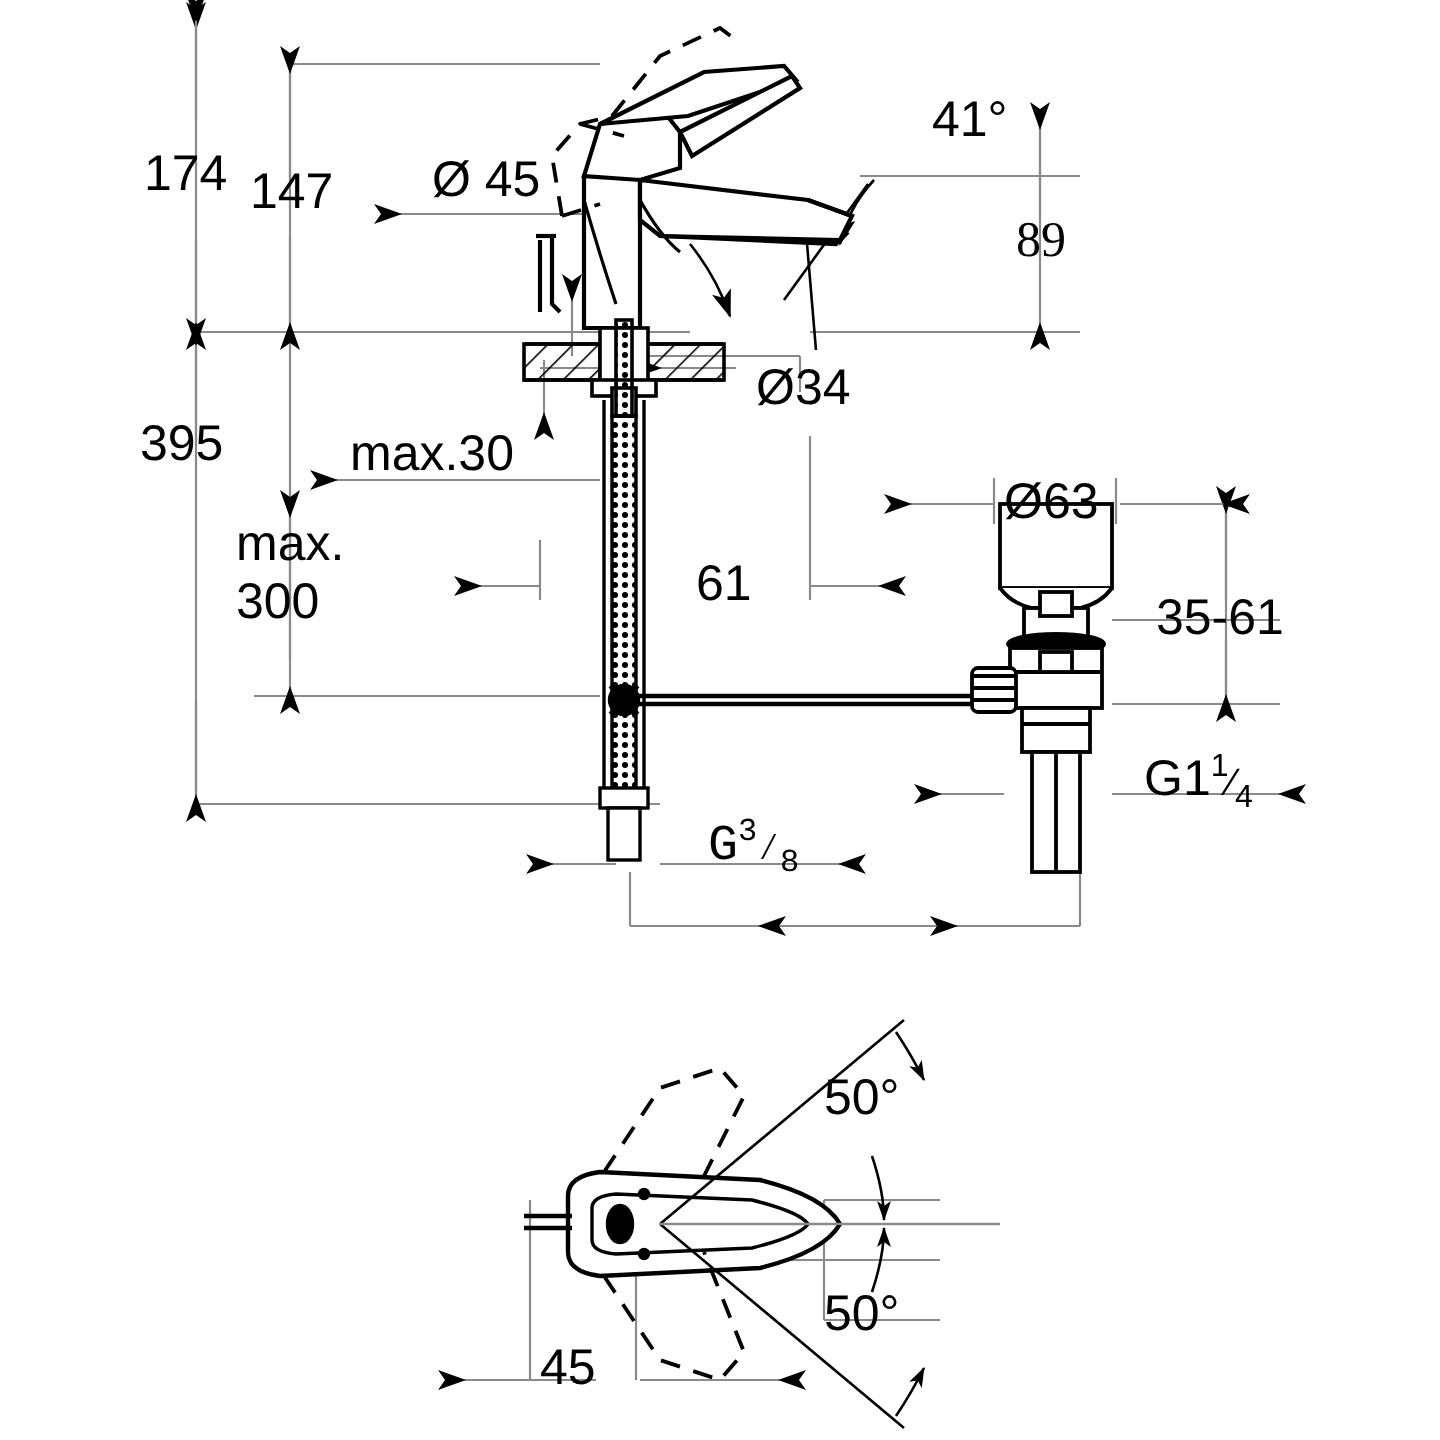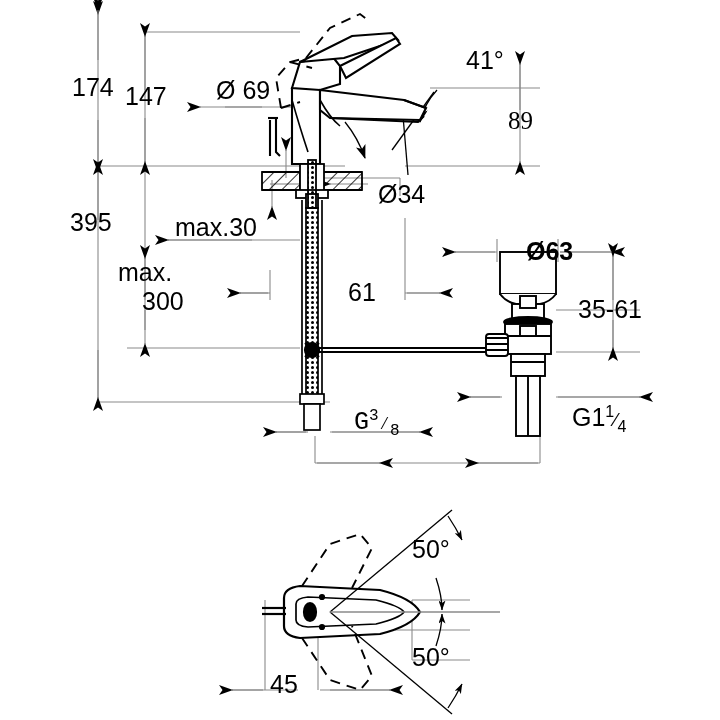--- a/index.html
+++ b/index.html
@@ -217,35 +217,35 @@
       <path d="M448,708 Q456,696 462,684" marker-end="url(#arS)"></path>
       <path d="M436,578 Q442,596 442,610" marker-end="url(#arS)"></path>
       <path d="M436,646 Q442,628 442,614" marker-end="url(#arS)"></path>
     </g>
   </svg>
 
   <div class="lbl dim" style="left:72px;top:75px;">174</div>
   <div class="lbl dim" style="left:125px;top:84px;">147</div>
   <div class="lbl dim" style="left:70px;top:210px;text-align:center;">395</div>
   <div class="lbl dim two-line" style="left:118px;top:258px;">max.</div>
-  <div class="lbl dim two-line" style="left:118px;top:287px;margin-left:24px;">300</div>
+  <div class="lbl dim two-line" style="left:118px;top:287px;">300</div>
   <div class="lbl dim" style="left:175px;top:215px;">max.30</div>
-  <div class="lbl dim" style="left:216px;top:78px;">Ø 69</div>
+  <div class="lbl dim" style="left:216px;top:78px;">Ø 45</div>
   <div class="lbl dim" style="left:378px;top:182px;">Ø34</div>
   <div class="lbl dim" style="left:348px;top:280px;">61</div>
   <div class="lbl dim" style="left:508px;top:108px;font-family:Liberation Serif, serif;">89</div>
   <div class="lbl dim" style="left:466px;top:48px;">41°</div>
-  <div class="lbl dim" style="left:526px;top:239px;font-weight:bold;">Ø63</div>
+  <div class="lbl dim" style="left:502px;top:239px;">Ø63</div>
   <div class="lbl dim" style="left:578px;top:297px;">35-61</div>
 
   <div class="lbl frac" style="left:354px;top:408px;font-family:Liberation Mono, monospace;">
     <span>G</span><span style="font-size:16px;vertical-align:super;">3</span><span style="font-size:19px;">⁄</span><span style="font-size:16px;vertical-align:sub;">8</span>
   </div>
 
-  <div class="lbl frac" style="left:572px;top:376px;margin-top:28px;">
+  <div class="lbl frac" style="left:572px;top:376px;">
     <span>G1</span><span style="font-size:16px;vertical-align:super;">1</span><span style="font-size:19px;">⁄</span><span style="font-size:16px;vertical-align:sub;">4</span>
   </div>
 
   <div class="lbl dim" style="left:412px;top:537px;">50°</div>
   <div class="lbl dim" style="left:412px;top:645px;">50°</div>
   <div class="lbl dim" style="left:270px;top:672px;">45</div>
 
 </div>
 
 </body></html>

